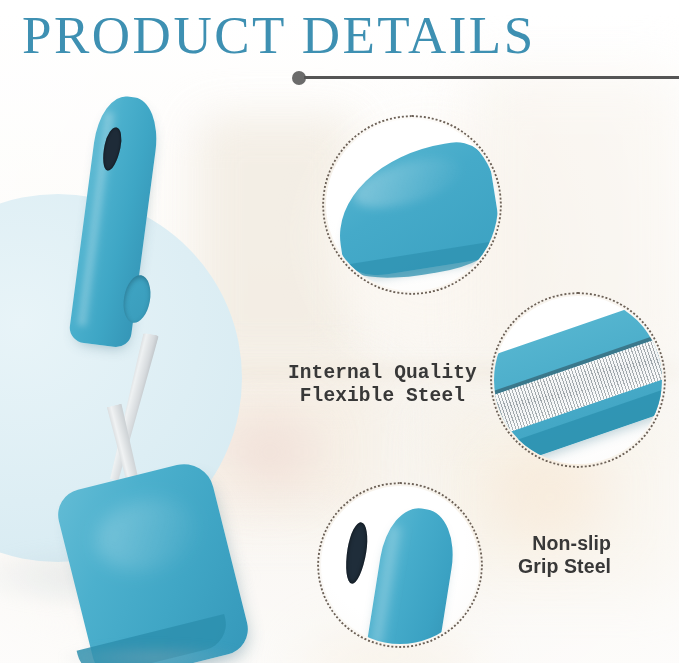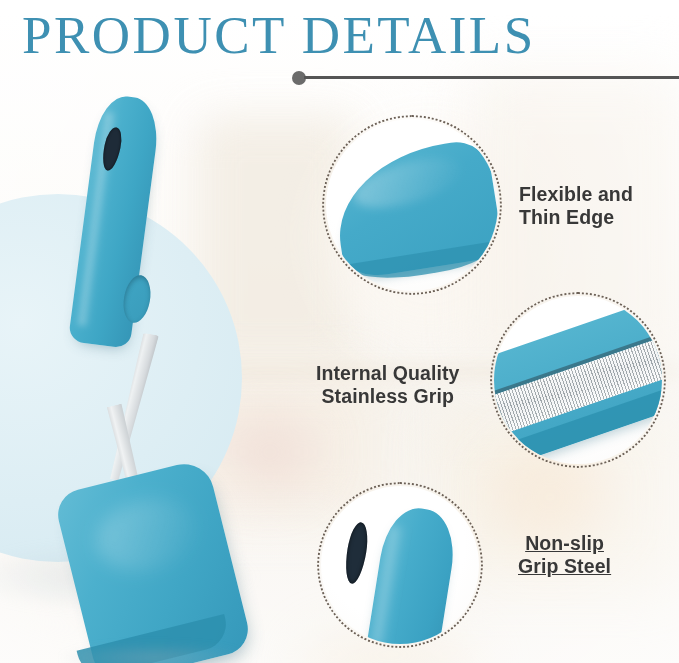--- a/index.html
+++ b/index.html
@@ -146,22 +146,22 @@
     background:linear-gradient(90deg,rgba(255,255,255,.35),rgba(255,255,255,0));
     filter:blur(4px);transform:rotate(9deg);
   }
 
   
   .label{
     position:absolute;color:#383838;font-weight:bold;font-size:19.5px;line-height:23px;
     letter-spacing:.1px;
   }
   #lbl1{left:519px;top:171px;text-align:left;}
-  #lbl2{left:316px;top:350px;text-align:center;}
-  #lbl3{left:518px;top:520px;text-align:center;text-decoration:underline;}
+  #lbl2{left:288px;top:350px;text-align:center;font-family:Liberation Mono, monospace;}
+  #lbl3{left:518px;top:520px;text-align:right;}
   .label .ln{display:block;white-space:nowrap;}
 
   
   .product{position:absolute;left:0;top:0;width:300px;height:663px;}
   .p-handle{
     position:absolute;left:84px;top:84px;width:62px;height:250px;
     background:linear-gradient(96deg,#63bcd4 0%,#4bb0cd 28%,#3ea6c5 62%,#3596b7 100%);
     border-radius:44% 44% 26% 26% / 20% 20% 6% 6%;
     transform:rotate(7.5deg);
     box-shadow:2px 6px 14px -6px rgba(60,110,130,.45);
@@ -261,38 +261,34 @@
     <div class="p-shadow"></div>
   </div>
 
   <div class="callout" id="c1">
     <div class="inner">
       <div class="blade1"></div>
       <div class="blade1-hi"></div>
     </div>
     <div class="ring"></div>
   </div>
-  <div class="label" id="lbl1">
-    <span class="ln">Flexible and</span>
-    <span class="ln">Thin Edge</span>
-  </div>
 
   <div class="callout" id="c2">
     <div class="inner">
       <div class="blade2">
         <div class="steel-edge"></div>
         <div class="steel"></div>
         <div class="blade2-lip"></div>
       </div>
     </div>
     <div class="ring"></div>
   </div>
   <div class="label" id="lbl2">
     <span class="ln">Internal Quality</span>
-    <span class="ln">Stainless Grip</span>
+    <span class="ln">Flexible Steel</span>
   </div>
 
   <div class="callout" id="c3">
     <div class="inner">
       <div class="handle3"></div>
       <div class="handle3-hole"></div>
       <div class="handle3-hi"></div>
     </div>
     <div class="ring"></div>
   </div>

